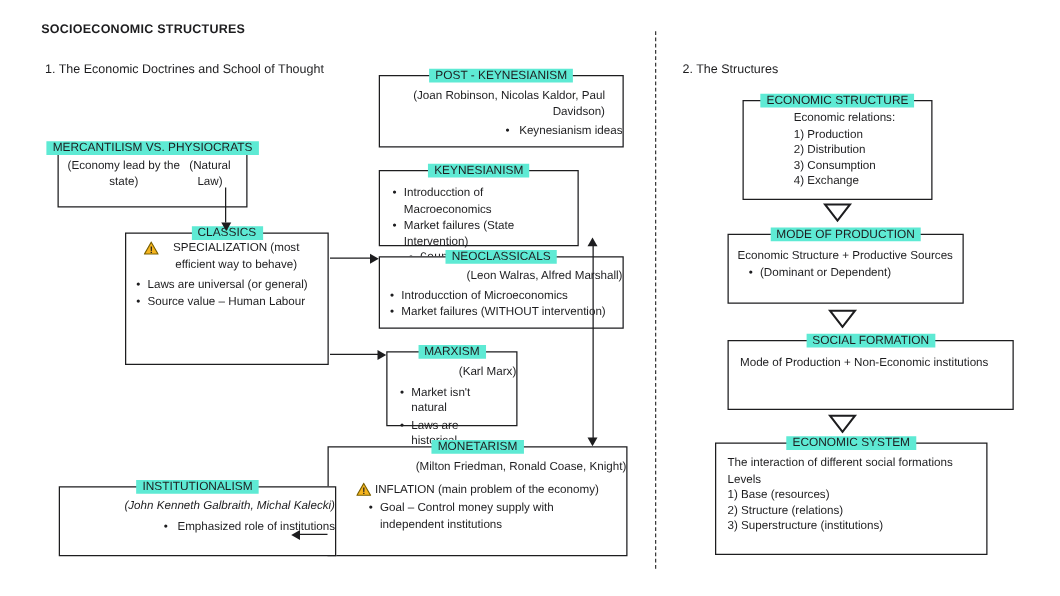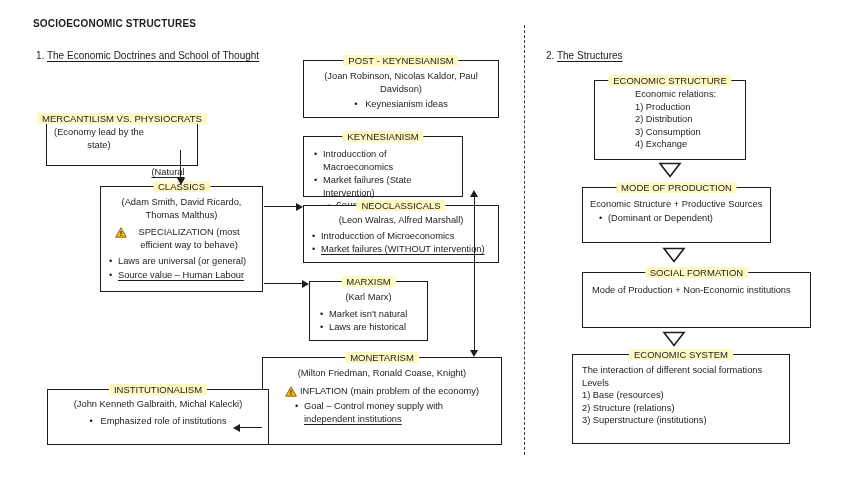--- a/index.html
+++ b/index.html
@@ -3,29 +3,29 @@
 <meta charset="utf-8">
 <style>
   html,body { margin:0; padding:0; background:#fff; }
   .canvas {
     position:relative; width:848px; height:477px; background:#ffffff;
     font-family:"Liberation Sans", sans-serif; color:#1d1d1f; overflow:hidden;
   }
   .page-title { position:absolute; left:33px; top:18px; margin:0;
     font-size:10px; font-weight:bold; letter-spacing:.2px; }
   .section-heading { position:absolute; font-size:10px; white-space:nowrap; }
-  .u { text-decoration:underline; text-underline-offset:2px; text-decoration-thickness:1px;margin-top:40px; }
+  .u { text-underline-offset:2px; text-decoration-thickness:1px; }
   .divider { position:absolute; left:524px; top:25px; height:430px; width:0;
     border-left:1.6px dashed #3a3a3a; }
 
   .box { position:absolute; border:1.5px solid #1d1d1f; background:#fff; box-sizing:border-box; }
   .box-title { position:absolute; top:-6px; left:50%; transform:translateX(-50%);
-    background:#fef9c3; padding:0 5px; font-size:9.5px; line-height:11px; white-space:nowrap; }
+    background:#5eead4; padding:0 5px; font-size:9.5px; line-height:11px; white-space:nowrap; }
   .content { font-size:9.3px; line-height:12.5px; }
-  .center { text-align:center; }
+  .center { text-align:right; }
   .authors { margin-top:9px; }
   .bullet { position:relative; padding-left:11px; margin-top:1px; }
   .bullet::before { content:"•"; position:absolute; left:2px; top:0; }
   .bullet.sub { padding-left:24px;font-family:Liberation Mono, monospace; }
   .bullet.sub::before { content:"◦"; left:14px; }
   .bullet-inline { display:inline-block; position:relative; padding-left:11px; }
   .bullet-inline::before { content:"•"; position:absolute; left:0; top:0; }
   .warn-row { display:flex; align-items:flex-start; justify-content:center; gap:3px; margin-top:5px; }
   .warn-row svg { flex:0 0 auto; margin-top:1px; }
 
@@ -75,21 +75,20 @@
   <div class="box" style="left:46px; top:118px; width:152px; height:48px;">
     <div class="box-title">MERCANTILISM VS. PHYSIOCRATS</div>
     <div class="content merc-row">
       <div class="merc-left">(Economy lead by the state)</div>
       <div class="merc-right u">(Natural Law)</div>
     </div>
   </div>
 
   <div class="box" style="left:100px; top:186px; width:163px; height:106px;">
     <div class="box-title">CLASSICS</div>
-    <div class="content center authors classics-authors">(Adam Smith, David Ricardo, Thomas Malthus)</div>
     <div class="content warn-row">
       <svg width="12" height="11" viewBox="0 0 12 11">
           <path d="M6 0.8 L11.4 10.2 L0.6 10.2 Z" fill="#f6b51e" stroke="#7a6000" stroke-width="0.9"></path>
           <text x="6" y="9.2" font-size="7.5" text-anchor="middle" fill="#1d1d1f" font-weight="bold">!</text>
         </svg>
       <span class="classics-warn-text">SPECIALIZATION (most efficient way to behave)</span>
     </div>
     <div class="content classics-bullets">
       <div class="bullet"><span>Laws are universal (or general)</span></div>
       <div class="bullet"><span class="u">Source value – Human Labour</span></div>
@@ -115,21 +114,21 @@
 
   <div class="box" style="left:303px; top:205px; width:196px; height:58px;">
     <div class="box-title">NEOCLASSICALS</div>
     <div class="content center authors" style="margin-top:8px;">(Leon Walras, Alfred Marshall)</div>
     <div class="content neo-bullets">
       <div class="bullet"><span>Introducction of Microeconomics</span></div>
       <div class="bullet"><span class="u">Market failures (WITHOUT intervention)</span></div>
     </div>
   </div>
 
-  <div class="box" style="left:309px; top:281px; width:119px; height:60px;">
+  <div class="box" style="left:309px; top:281px; width:105px; height:60px;">
     <div class="box-title">MARXISM</div>
     <div class="content center authors">(Karl Marx)</div>
     <div class="content marx-bullets">
       <div class="bullet"><span>Market isn't natural</span></div>
       <div class="bullet"><span>Laws are historical</span></div>
     </div>
   </div>
 
   <div class="box" style="left:262px; top:357px; width:240px; height:88px;">
     <div class="box-title">MONETARISM</div>
@@ -143,21 +142,21 @@
     </div>
     <div class="content mon-goal">
       <div class="bullet">
         <span>Goal – Control money supply with </span><span class="u">independent institutions</span>
       </div>
     </div>
   </div>
 
   <div class="box" style="left:47px; top:389px; width:222px; height:56px;">
     <div class="box-title">INSTITUTIONALISM</div>
-    <div class="content center authors" style="margin-top:8px;">(John Kenneth Galbraith, Michal Kalecki)</div>
+    <div class="content center authors" style="margin-top:8px;font-style:italic;">(John Kenneth Galbraith, Michal Kalecki)</div>
     <div class="content center" style="margin-top:4px;">
       <span class="bullet-inline"><span>Emphasized role of institutions</span></span>
     </div>
   </div>
 
   <div class="box" style="left:594px; top:80px; width:152px; height:80px;">
     <div class="box-title">ECONOMIC STRUCTURE</div>
     <div class="content es-inner">
       <div class="plain-line">Economic relations:</div>
       <div class="plain-line">1) Production</div>

